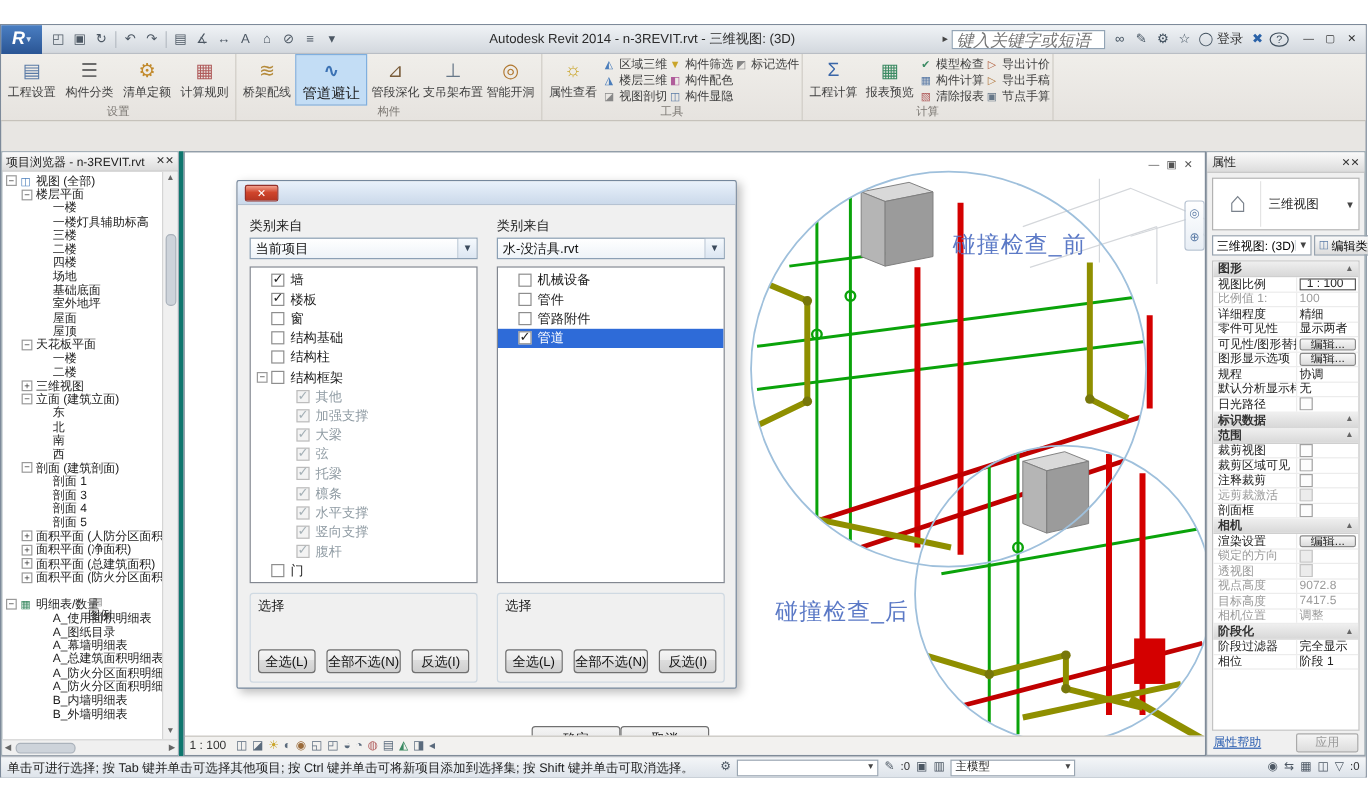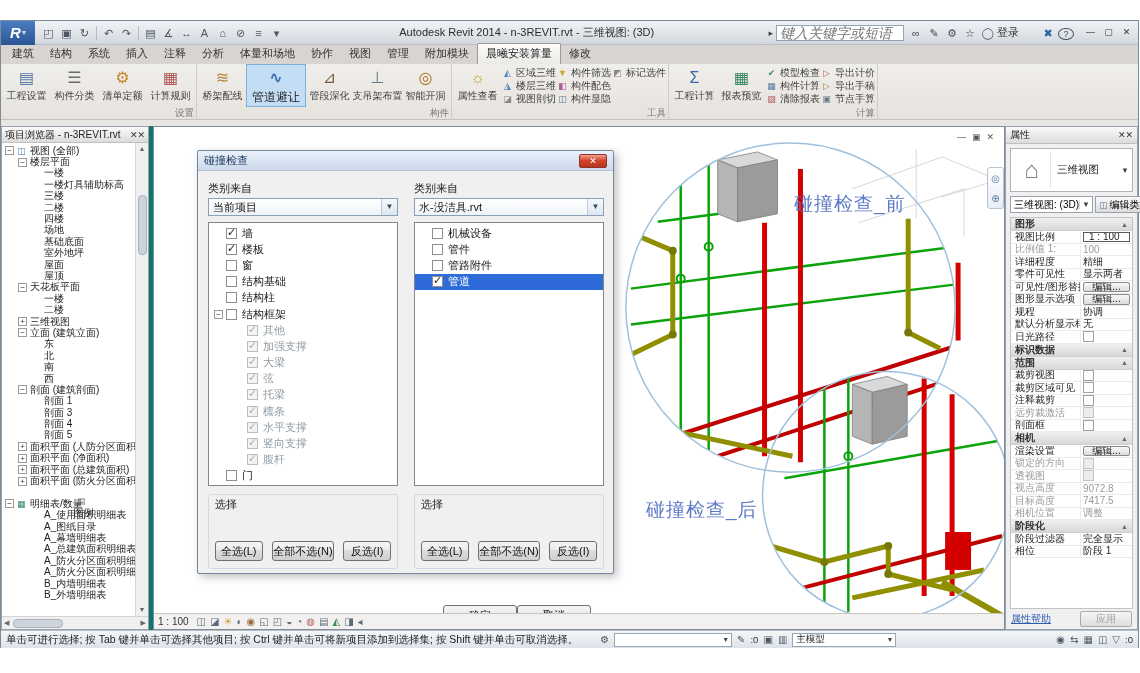--- a/index.html
+++ b/index.html
@@ -12,34 +12,34 @@
   .rbtn small { font-size:8px; color:#cfe0f5; margin-left:1px; }
   .qat { display:flex; align-items:center; gap:1px; margin-left:5px; }
   .qat .i { width:17px; height:18px; text-align:center; line-height:18px; font-size:11px; color:#4c5763; }
   .qat .sep { width:1px; height:14px; background:#b6bcc4; margin:0 2px; }
   .wtitle { flex:1; text-align:center; font-size:11px; color:#2b2b2b; white-space:nowrap; overflow:hidden; }
   .searchwrap { display:flex; align-items:center; gap:3px; margin-right:4px; }
   .search-caret { font-size:9px; color:#444; }
   .searchbox { width:128px; height:16px; border:1px solid #93a4b5; font-size:14px; font-style:italic; color:#9aa4ae; padding:0 3px; background:#fff; }
   .tbicons { display:flex; align-items:center; gap:2px; }
   .tbicons .i { width:16px; height:16px; text-align:center; line-height:16px; font-size:11px; color:#41505e; }
-  .signin { font-size:11px; color:#333; margin:0 21px 0 1px; }
+  .signin { font-size:11px; color:#333; margin:0 4px 0 1px; }
   .winbtns { display:flex; gap:1px; margin:0 3px 0 8px; }
   .winbtns .i { width:17px; height:15px; text-align:center; line-height:14px; font-size:9px; color:#333; }
 
   
   .tabrow { height:19px; background:#d8d5d1; display:flex; align-items:flex-end; padding-left:3px; }
   .rtab { font-size:11px; color:#333; padding:2px 8px 3px; white-space:nowrap; }
   .rtab.active { background:linear-gradient(#fcfcfb,#eceae6); border:1px solid #9d9a95; border-bottom:none; border-radius:2px 2px 0 0; color:#222; }
 
   
   .ribbon { height:56px; background:linear-gradient(#f0eeea,#e6e3df); border-bottom:1px solid #c6c2bb; display:flex; }
   .rpanel { display:flex; flex-direction:column; border-right:1px solid #d0ccc6; padding:1px 2px 0; }
   .rpanel-body { flex:1; display:flex; align-items:flex-start; gap:1px; }
-  .rpanel-label { height:13px; text-align:right; font-size:9.5px; color:#7c7873; line-height:13px; }
+  .rpanel-label { height:13px; text-align:center; font-size:9.5px; color:#7c7873; line-height:13px; }
   .bbtn { width:47px; display:flex; flex-direction:column; align-items:center; padding-top:1px; }
   .bbtn .bi { width:26px; height:23px; display:flex; align-items:center; justify-content:center; font-size:16px; }
   .bbtn .blab { font-size:10px; color:#3f3f3f; white-space:nowrap; }
   .bbtn.hl { background:#c3ddf5; outline:1px solid #7fafdf; width:58px; }
   .bbtn.hl .blab { font-size:12px; color:#1c1c1c; }
   .scol { display:flex; flex-direction:column; justify-content:flex-start; gap:1px; padding-top:2px; }
   .srow { display:flex; align-items:center; gap:3px; height:12px; }
   .srow .si { width:11px; text-align:center; font-size:9px; line-height:11px; }
   .srow .slab { font-size:10px; color:#3f3f3f; white-space:nowrap; }
 
@@ -227,36 +227,20 @@
       <span class="i" data-name="exchange-icon"></span>
       <span class="i" data-name="help-icon"></span>
     </div>
     <div class="winbtns" data-name="window-controls">
       <span class="i" data-name="minimize-icon"></span>
       <span class="i" data-name="maximize-icon"></span>
       <span class="i" data-name="close-icon"></span>
     </div>
   </div>
 
-  <div class="tabrow" data-name="ribbon-tabs">
-
-  <div class="rtab" data-name="ribbon-tab">建筑</div>
-      <div class="rtab" data-name="ribbon-tab">结构</div>
-      <div class="rtab" data-name="ribbon-tab">系统</div>
-      <div class="rtab" data-name="ribbon-tab">插入</div>
-      <div class="rtab" data-name="ribbon-tab">注释</div>
-      <div class="rtab" data-name="ribbon-tab">分析</div>
-      <div class="rtab" data-name="ribbon-tab">体量和场地</div>
-      <div class="rtab" data-name="ribbon-tab">协作</div>
-      <div class="rtab" data-name="ribbon-tab">视图</div>
-      <div class="rtab" data-name="ribbon-tab">管理</div>
-      <div class="rtab" data-name="ribbon-tab">附加模块</div>
-      <div class="rtab active" data-name="ribbon-tab">晨曦安装算量</div>
-      <div class="rtab" data-name="ribbon-tab">修改</div>
-    </div>
 
   <div class="ribbon" data-name="ribbon">
     <div class="rpanel" data-name="ribbon-panel-settings">
       <div class="rpanel-body">
 
       <div class="bbtn" data-name="ribbon-button">
             <span class="bi b1" data-name="ribbon-button-icon"></span>
             <span class="blab" data-name="ribbon-button-label">工程设置</span>
           </div>
           <div class="bbtn" data-name="ribbon-button">
@@ -716,21 +700,20 @@
         <span data-name="view-restore-icon">▣</span>
         <span data-name="view-close-icon">✕</span>
       </div>
       <div class="navbar" data-name="navigation-bar">
         <span data-name="steering-wheel-icon">◎</span>
         <span data-name="zoom-icon">⊕</span>
       </div>
 
       <div class="dialog" data-name="interference-check-dialog">
         <div class="dlg-title" data-name="dialog-title-bar">
-          <span class="dlg-title-text" data-name="dialog-title">碰撞检查</span>
           <span class="dlg-close" data-name="dialog-close-icon">✕</span>
         </div>
         <div class="dlg-body">
           <div class="dlg-cols">
             <div class="dcol" data-name="dialog-left-column">
               <div class="cat-label" data-name="categories-from-label">类别来自</div>
               <div class="dropdown" data-name="left-source-dropdown">
                 <span class="ddtext" data-name="left-source-value">当前项目</span>
                 <span class="dd-arrow" data-name="chevron-down-icon">▼</span>
               </div>

